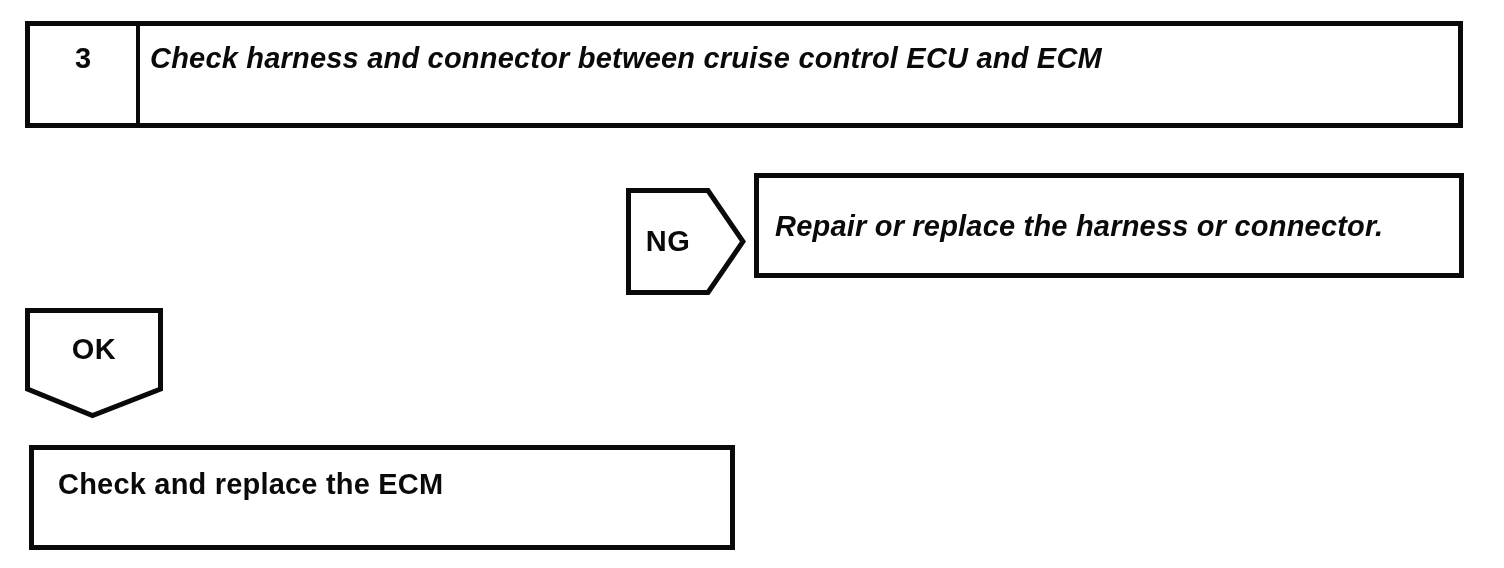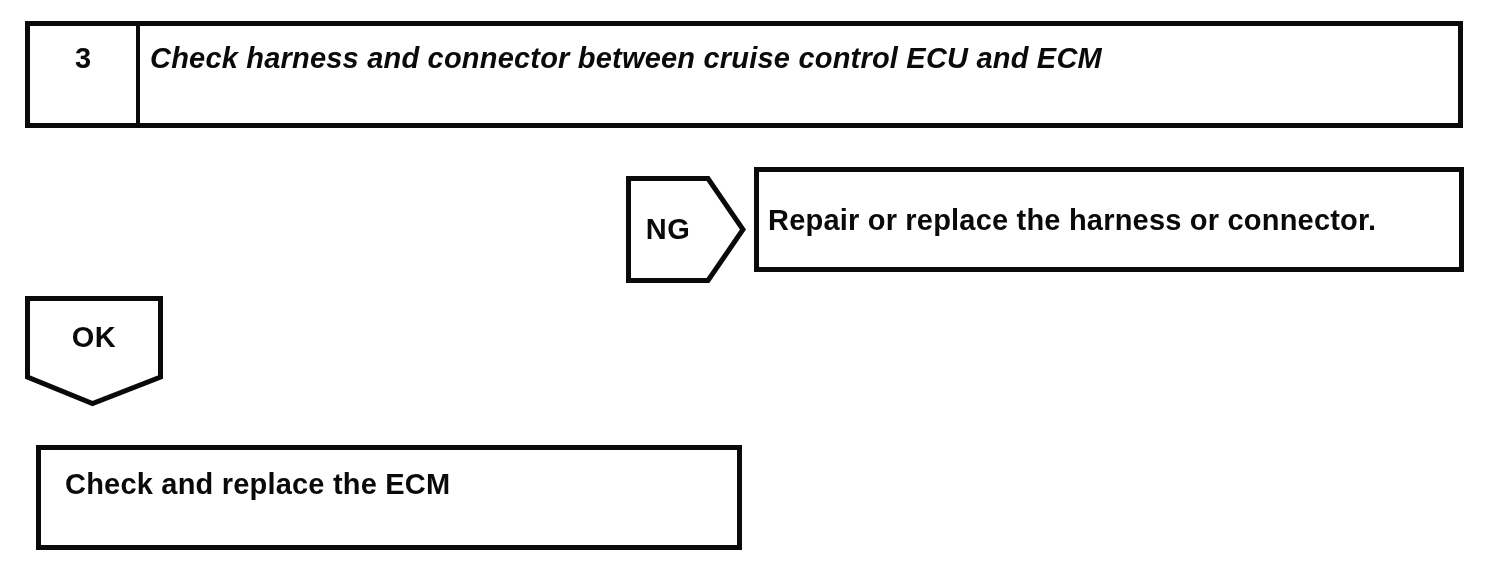--- a/index.html
+++ b/index.html
@@ -44,20 +44,21 @@
     flex: 1;
     padding: 15px 10px 0 10px;
     font-size: 29px;
     line-height: 34px;
     letter-spacing: 0.2px;
     font-style: italic;
   }
   
   .pentagon {
     position: absolute;
+    margin-top: 12px;
   }
   .pentagon svg {
     position: absolute;
     left: 0; top: 0;
     display: block;
   }
   .pent-label {
     position: absolute;
     display: flex;
     align-items: center;
@@ -76,31 +77,32 @@
   .ok-pentagon {
     left: 25px; top: 296px;
     width: 136px; height: 111px;
   }
   .ok-pentagon .pent-label {
     left: 0; top: 0;
     width: 138px; height: 82px;
   }
   
   .repair-box {
-    left: 754px; top: 167px;
+    left: 754px; top: 173px;
     width: 710px; height: 105px;
     display: flex;
     align-items: center;
-    padding-left: 9px;
+    padding-left: 16px;
     font-size: 29px;
     line-height: 34px;
     letter-spacing: 0.2px;
+    font-style: italic;
   }
   .final-box {
-    left: 36px; top: 445px;
+    left: 29px; top: 445px;
     width: 706px; height: 105px;
     padding: 17px 10px 0 24px;
     font-size: 29px;
     line-height: 34px;
     letter-spacing: 0.2px;
   }
 </style>
 </head>
 <body>
 

